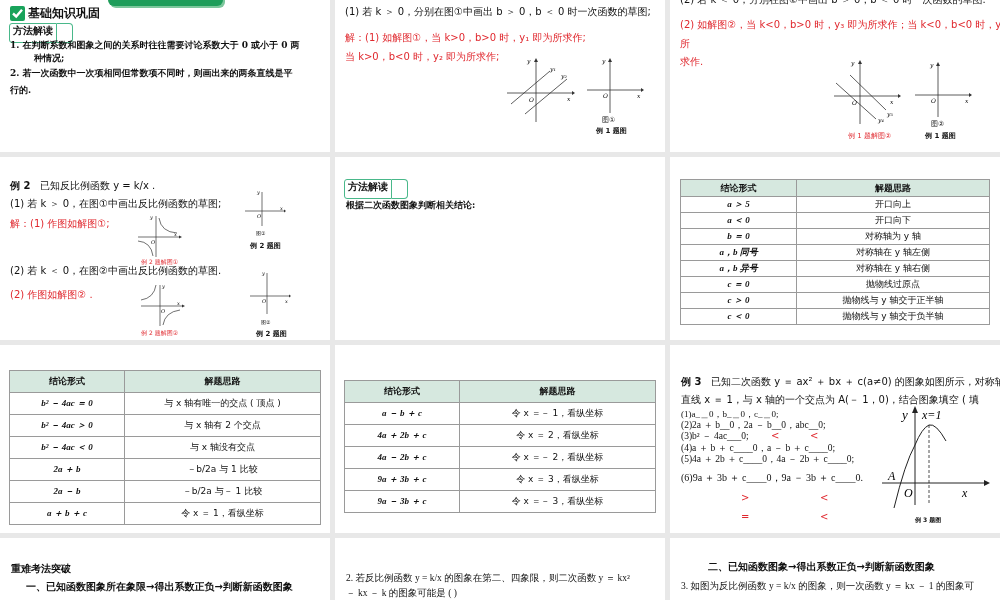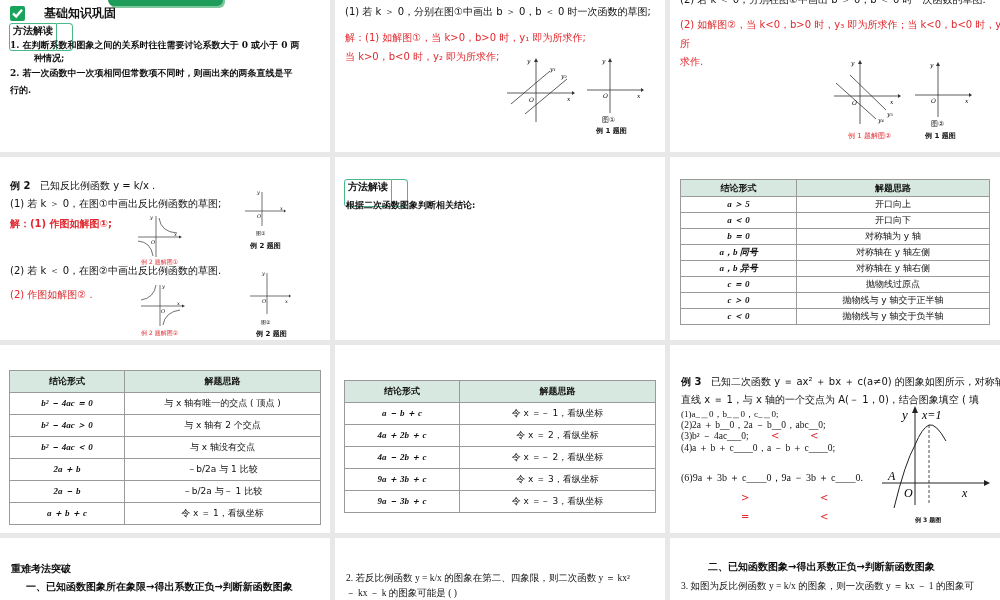--- a/index.html
+++ b/index.html
@@ -7,41 +7,41 @@
   body { font-family: "DejaVu Serif", "Liberation Serif", serif; color: #111; position: relative; }
   .panel { position: absolute; background: #fff; overflow: hidden; }
   .sans { font-family: "DejaVu Sans", "Liberation Sans", sans-serif; }
   .serif { font-family: "Liberation Serif", "DejaVu Serif", serif; }
   .red { color: #e0282e; }
   .bold { font-weight: bold; }
   .txt { position: absolute; font-size: 10px; line-height: 14px; white-space: nowrap; }
   .banner { position: absolute; left: 108px; top: -6px; width: 115px; height: 12px; background: #1e9d5a; border-radius: 0 0 6px 6px; box-shadow: 2px 2px 0 #7cc79c; }
   .check { position: absolute; width: 15px; height: 15px; background: #19a35b; border-radius: 2px; }
   .check svg { display: block; }
-  .tag { position: absolute; height: 28px; display: flex; }
+  .tag { position: absolute; height: 20px; display: flex; }
   .tag .t1 { border: 1px solid #49b88a; border-radius: 3px 0 0 3px; padding: 0 3px; font-size: 10px; line-height: 14px; font-weight: bold; background: #fff; }
   .tag .t2 { width: 16px; border: 1px solid #49b88a; border-left: none; border-radius: 0 4px 4px 0; }
   table.kt { position: absolute; border-collapse: collapse; font-size: 9px; }
   table.kt th { background: #d6e8df; font-weight: bold; font-family: "DejaVu Sans", "Liberation Sans", sans-serif; font-size: 9px; }
   table.kt th, table.kt td { border: 1px solid #9a9a9a; text-align: center; padding: 0 4px; white-space: nowrap; }
   table.kt td.f { font-family: "Liberation Serif", serif; font-style: italic; font-weight: bold; }
   .fig { position: absolute; }
   .cap { position: absolute; font-size: 7px; white-space: nowrap; font-family: "DejaVu Sans", sans-serif; }
 </style>
 </head>
 <body>
 
 <div class="panel" style="left:0;top:0;width:330px;height:152px;">
   <div class="banner"></div>
   <div class="check" style="left:10px;top:6px;">
     <svg width="15" height="15" viewBox="0 0 15 15">
         <path d="M3 7.5 L6.2 10.5 L12 3.8" stroke="#fff" stroke-width="2.4" fill="none"></path>
       </svg>
   </div>
-  <div class="txt sans bold" style="left:28px;top:5px;font-size:12px;line-height:16px;margin-left:16px;">基础知识巩固</div>
+  <div class="txt sans bold" style="left:28px;top:5px;font-size:12px;line-height:16px;">基础知识巩固</div>
   <div class="tag sans" style="left:9px;top:23px;">
     <span class="t1">方法解读</span>
       <span class="t2"></span>
   </div>
   <div class="txt bold" style="left:10px;top:38px;font-size:9px;">1. 在判断系数和图象之间的关系时往往需要讨论系数大于 0 或小于 0 两</div>
   <div class="txt bold" style="left:10px;top:51px;font-size:9px;margin-left:24px;">种情况;</div>
   <div class="txt bold" style="left:10px;top:66px;font-size:9px;">2.  若一次函数中一次项相同但常数项不同时，则画出来的两条直线是平</div>
   <div class="txt bold" style="left:10px;top:83px;font-size:9px;">行的.</div>
 </div>
 
@@ -105,21 +105,21 @@
     <text x="52" y="41" font-size="6" font-style="italic">x</text>
   </svg>
   <div class="cap" style="left:261px;top:119px;">图②</div>
   <div class="cap bold" style="left:255px;top:131px;">例 1 题图</div>
 </div>
 
 <div class="panel" style="left:0;top:157px;width:330px;height:183px;">
   <div class="txt sans bold" style="left:10px;top:22px;">例 2</div>
   <div class="txt sans" style="left:40px;top:22px;">已知反比例函数 y = k/x  .</div>
   <div class="txt sans" style="left:10px;top:40px;">(1) 若 k ＞ 0，在图①中画出反比例函数的草图;</div>
-  <div class="txt sans red" style="left:10px;top:60px;font-weight:bold;">解：(1) 作图如解图①;</div>
+  <div class="txt sans red" style="left:10px;top:60px;">解：(1) 作图如解图①;</div>
   <svg class="fig" style="left:137px;top:56px;" width="45" height="45" viewBox="0 0 45 45">
     <line x1="1" y1="24" x2="42" y2="24" stroke="#333" stroke-width="0.7"></line>
     <polygon points="42,22.5 45,24 42,25.5" fill="#333"></polygon>
     <line x1="19" y1="44" x2="19" y2="3" stroke="#333" stroke-width="0.7"></line>
     <path d="M22 5 Q24 19 40 20" stroke="#333" stroke-width="0.7" fill="none"></path>
     <path d="M1 28 Q14 29 16 43" stroke="#333" stroke-width="0.7" fill="none"></path>
     <text x="13" y="6" font-size="5" font-style="italic">y</text>
     <text x="14" y="31" font-size="5" font-style="italic">O</text>
     <text x="37" y="23" font-size="5" font-style="italic">x</text>
   </svg>
@@ -285,20 +285,21 @@
 <div class="panel" style="left:670px;top:345px;width:330px;height:188px;">
   <div class="txt sans bold" style="left:11px;top:30px;">例 3</div>
   <div class="txt sans" style="left:41px;top:30px;">已知二次函数 y ＝ ax² ＋ bx ＋ c(a≠0) 的图象如图所示，对称轴为</div>
   <div class="txt sans" style="left:11px;top:48px;">直线 x ＝ 1，与 x 轴的一个交点为 A(－ 1，0)，结合图象填空 ( 填</div>
   <div class="txt serif" style="left:11px;top:62px;font-size:9px;">(1)a_＿0，b_＿0，c_＿0;</div>
   <div class="txt serif" style="left:11px;top:73px;font-size:9.5px;">(2)2a ＋ b__0，2a － b__0，abc__0;</div>
   <div class="txt serif" style="left:11px;top:84px;font-size:9.5px;">(3)b² － 4ac___0;</div>
   <div class="txt sans red" style="left:101px;top:84px;">&lt;</div>
   <div class="txt sans red" style="left:140px;top:84px;">&lt;</div>
   <div class="txt serif" style="left:11px;top:96px;font-size:9.5px;">(4)a ＋ b ＋ c____0，a － b ＋ c____0;</div>
+  <div class="txt serif" style="left:11px;top:107px;font-size:9.5px;">(5)4a ＋ 2b ＋ c____0，4a － 2b ＋ c____0;</div>
   <div class="txt serif" style="left:11px;top:126px;font-size:10px;">(6)9a ＋ 3b ＋ c____0，9a － 3b ＋ c____0.</div>
   <div class="txt sans red" style="left:71px;top:146px;">&gt;</div>
   <div class="txt sans red" style="left:150px;top:146px;">&lt;</div>
   <div class="txt sans red" style="left:71px;top:165px;">=</div>
   <div class="txt sans red" style="left:150px;top:165px;">&lt;</div>
   <svg class="fig" style="left:210px;top:58px;" width="115" height="108" viewBox="0 0 115 108">
     <line x1="2" y1="80" x2="108" y2="80" stroke="#222" stroke-width="1"></line>
     <polygon points="104,77 110,80 104,83" fill="#222"></polygon>
     <line x1="35" y1="102" x2="35" y2="6" stroke="#222" stroke-width="1"></line>
     <polygon points="32,10 35,3 38,10" fill="#222"></polygon>

